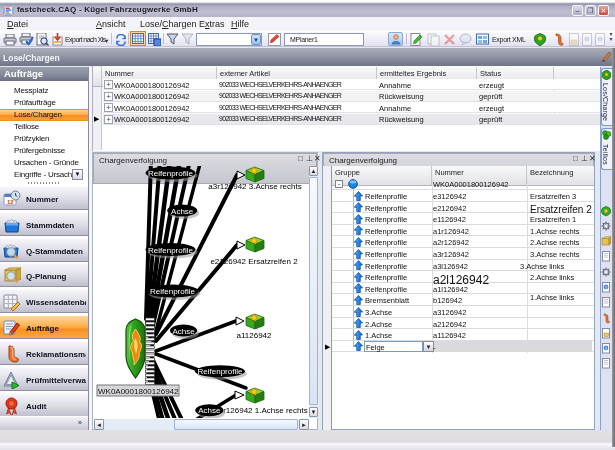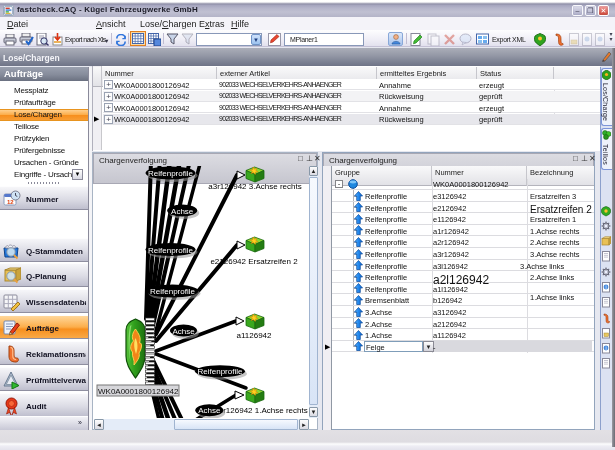--- a/index.html
+++ b/index.html
@@ -104,20 +104,28 @@
 
   <div class="abs obtn" style="top:119px;">
     <svg width="18" height="18" viewBox="0 0 18 18">
         <rect x="1" y="4" width="12" height="11" rx="1.5" fill="#fdfdfd" stroke="#8899bb"></rect>
         <rect x="1" y="4" width="12" height="3" rx="1.5" fill="#5577cc"></rect>
         <text x="4" y="14" font-size="6" fill="#e04010" font-weight="bold">12</text>
         <circle cx="12.5" cy="5.5" r="4.5" fill="#cfe2f4" stroke="#667" stroke-width="0.8"></circle>
         <path d="M12.5 3 v2.5 l1.8 1" stroke="#334" stroke-width="0.9" fill="none"></path>
       </svg>
     <div class="lbl">Nummer</div>
+  </div>
+  <div class="abs obtn" style="top:145px;">
+    <svg width="18" height="18" viewBox="0 0 18 18">
+        <path d="M2 7 L16 7 L15 16 L3 16 Z" fill="#2277dd" stroke="#114488"></path>
+        <path d="M3.5 7 C3.5 4.5 6 4 6.5 5.5 C7 3.5 10 3.5 10.5 5.5 C11 4 14 4.5 13.8 7 Z" fill="#f2f4f8" stroke="#99a"></path>
+        <rect x="3" y="7" width="12" height="2.5" fill="#66aaee"></rect>
+      </svg>
+    <div class="lbl">Stammdaten</div>
   </div>
   <div class="abs obtn" style="top:171px;">
     <svg width="18" height="18" viewBox="0 0 18 18">
         <path d="M1 6 L15 6 L14 15 L2 15 Z" fill="#2277dd" stroke="#114488"></path>
         <path d="M2.5 6 C2.5 3.5 5 3 5.5 4.5 C6 2.5 9 2.5 9.5 4.5 C10 3 13 3.5 12.8 6 Z" fill="#f2f4f8" stroke="#99a"></path>
         <circle cx="8" cy="10" r="4.2" fill="#cfe4f2" fill-opacity="0.9" stroke="#8899aa"></circle>
         <line x1="11" y1="13" x2="14.5" y2="16.5" stroke="#e8a040" stroke-width="2"></line>
       </svg>
     <div class="lbl">Q-Stammdaten</div>
   </div>

